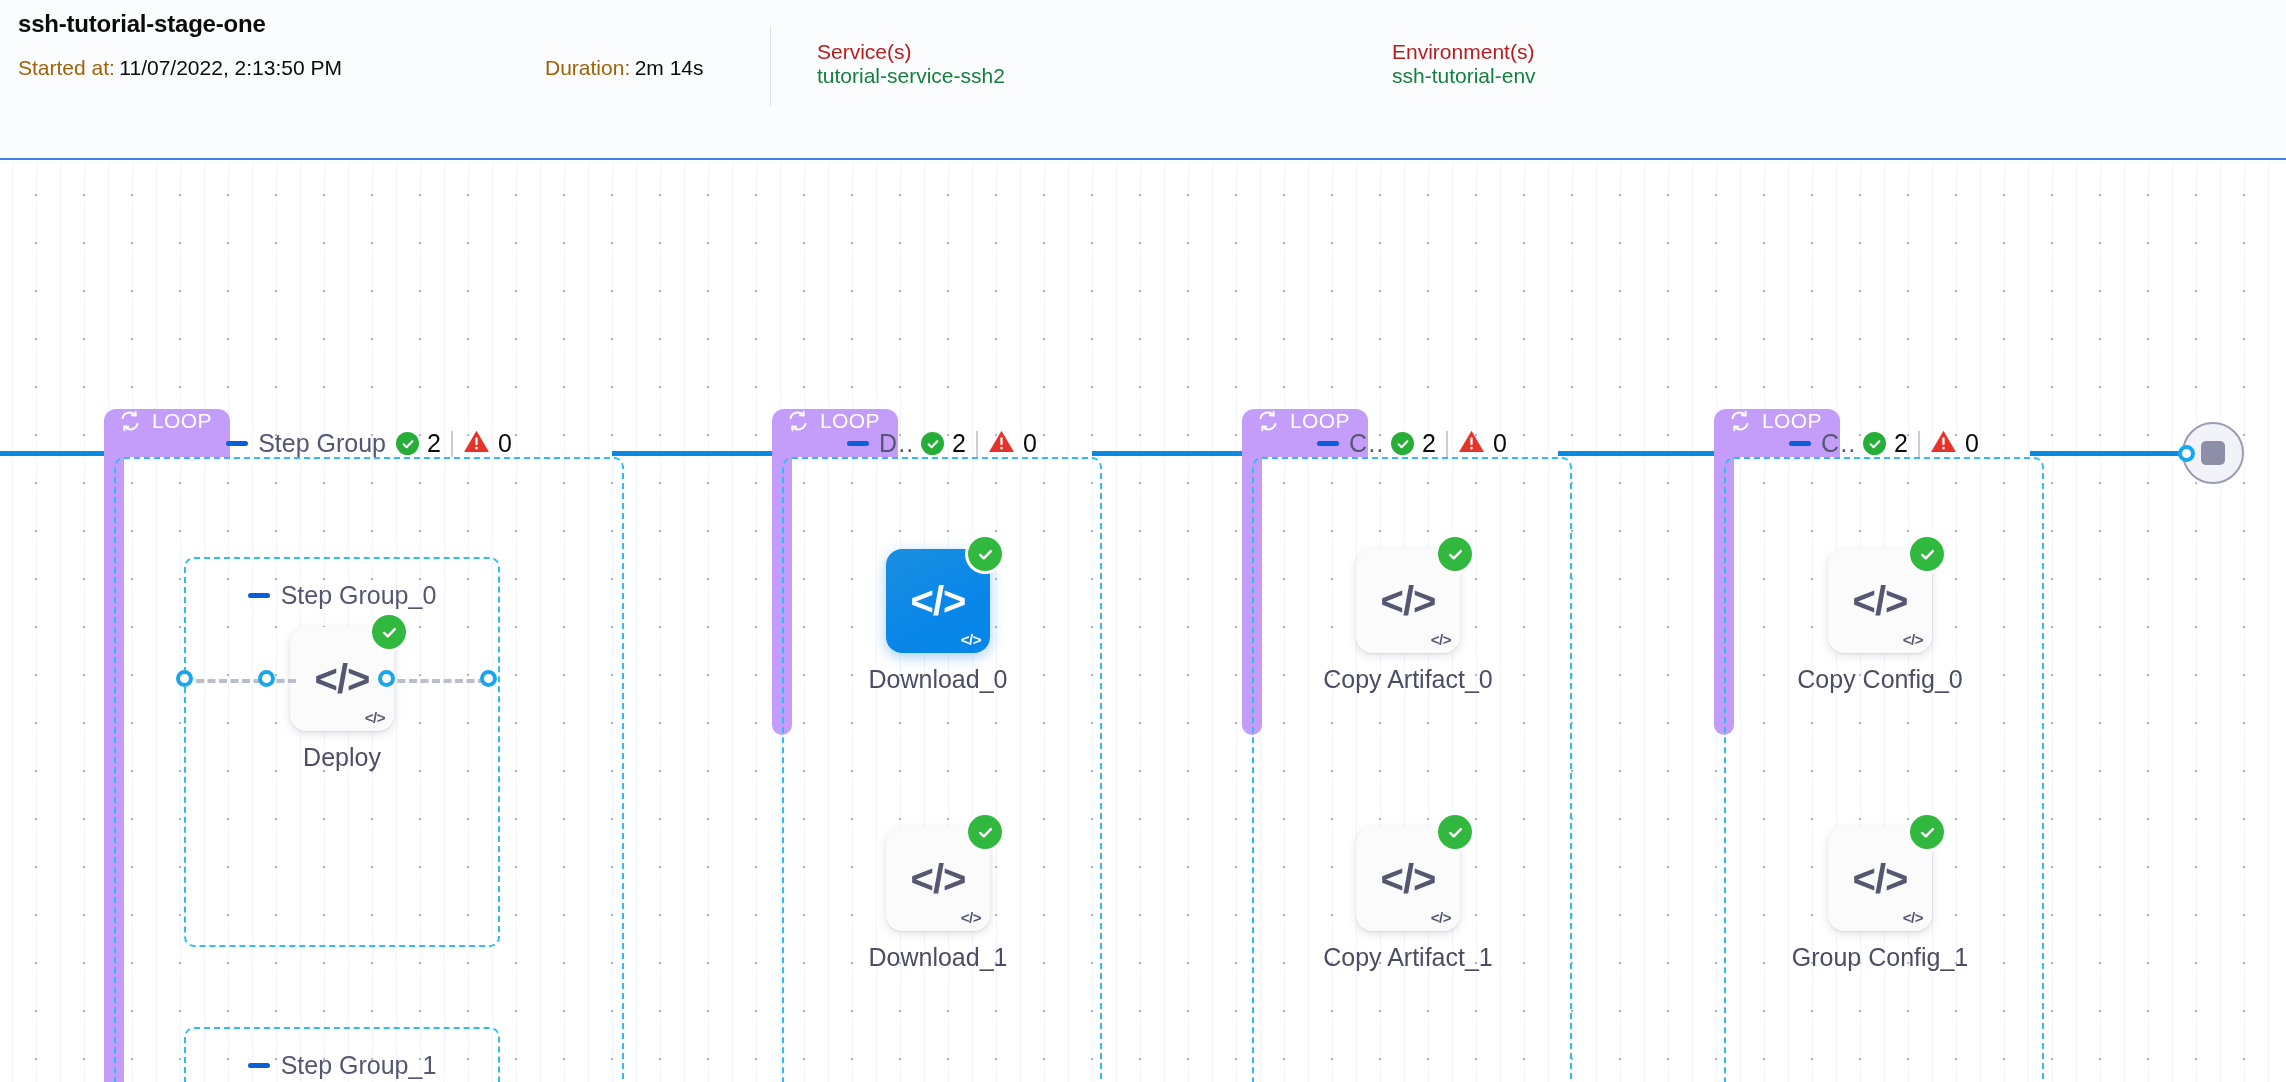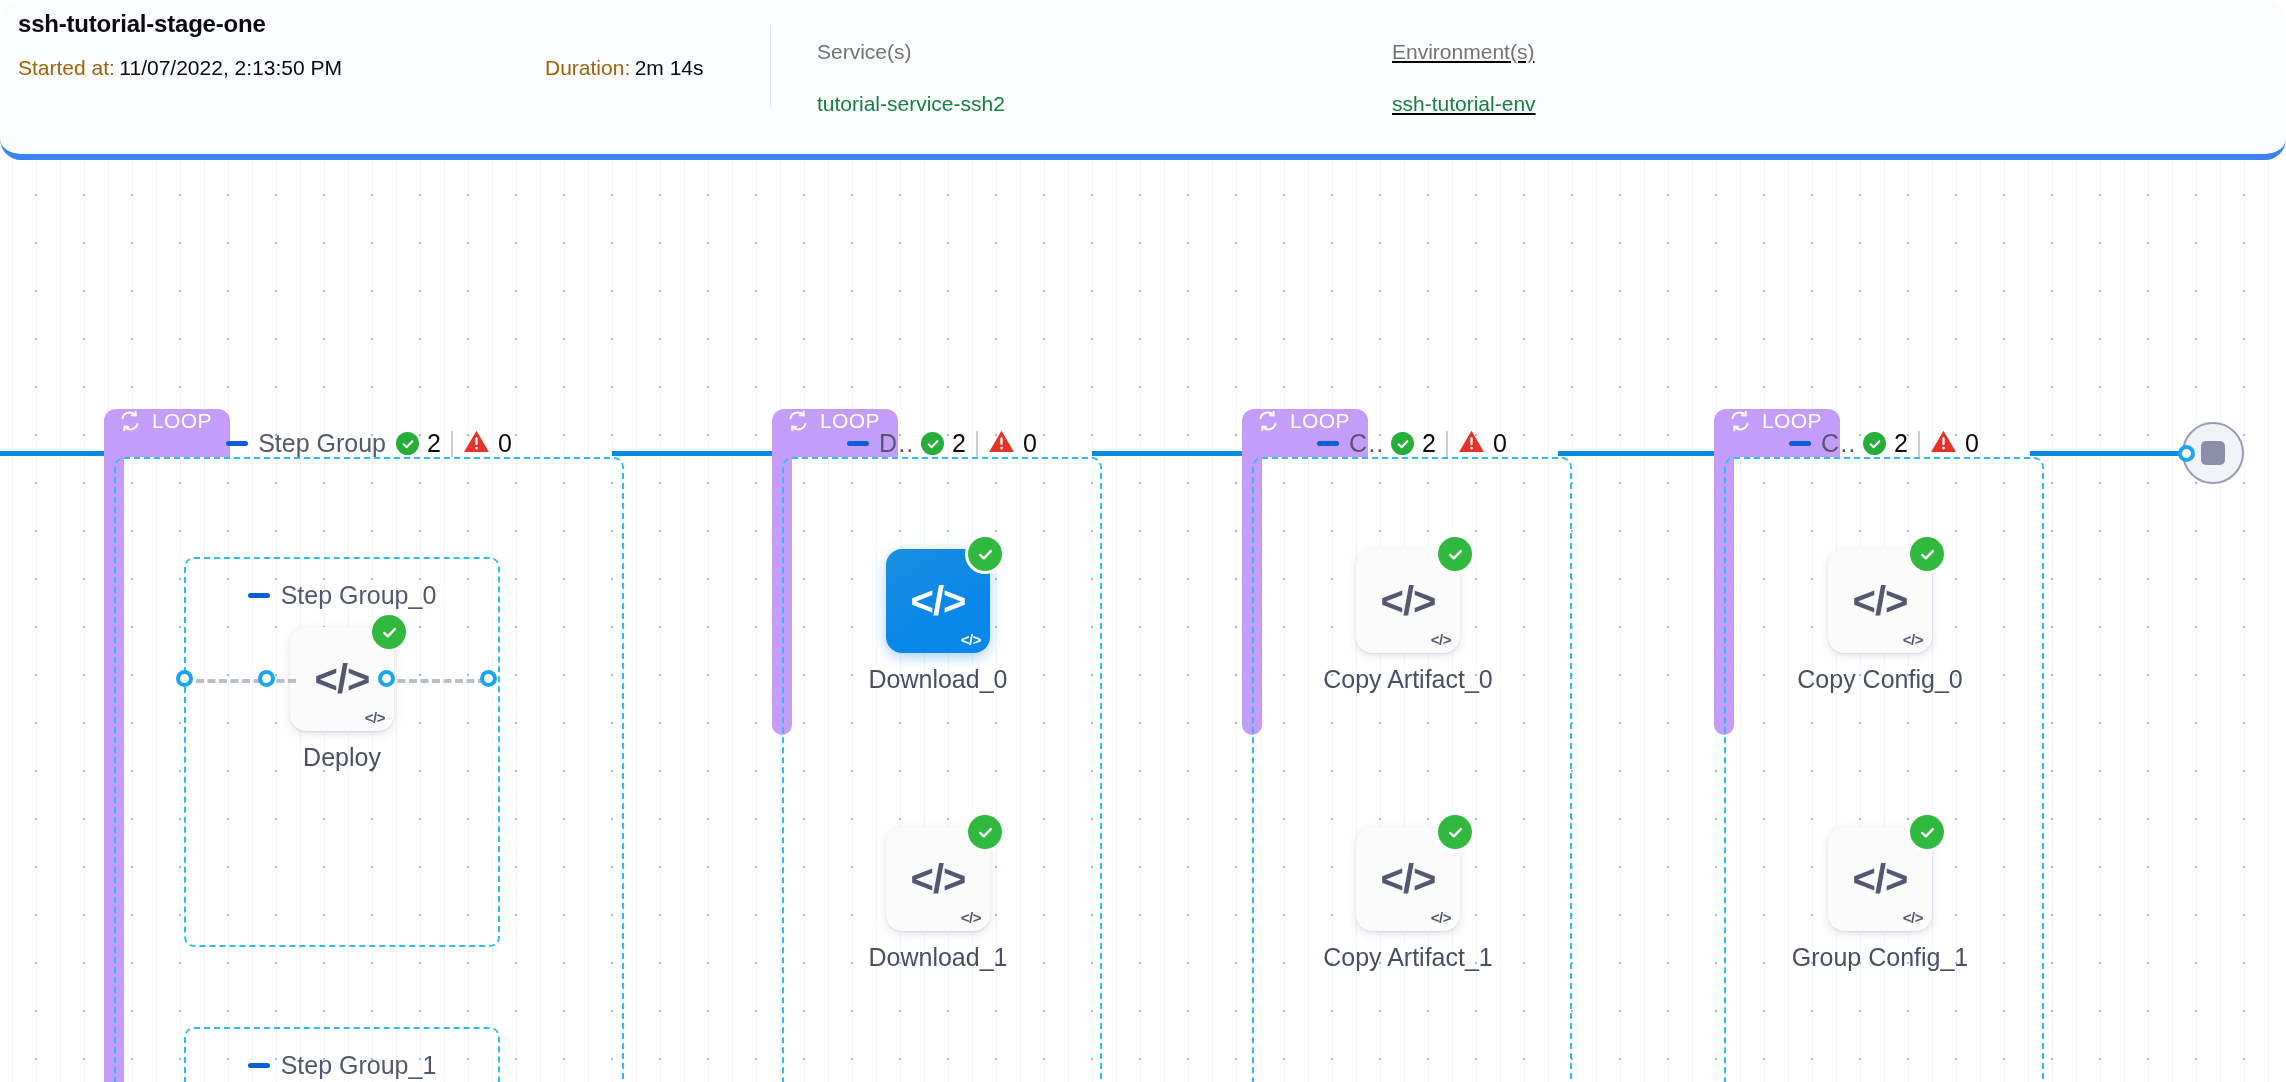--- a/index.html
+++ b/index.html
@@ -10,40 +10,39 @@
     background: #ffffff;
     overflow: hidden;
   }
   #root { position: relative; width: 2286px; height: 1082px; }
 
   
   .header {
     position: absolute; left: 0; top: 0;
     width: 2286px; height: 160px;
     background: #fbfcfd;
-    border-bottom: 6px solid #3b82f6;
-    border-radius: 21px;
+    border-bottom: 2px solid #3b82f6;
   }
   .hdr-title {
     position: absolute; left: 18px; top: 10px;
     font-size: 24px; font-weight: bold; color: #0b0b0d;
     letter-spacing: -0.2px;
   }
   .hdr-meta-row { position: absolute; left: 18px; top: 56px; }
   .meta-label { color: #a16207; font-size: 21px; }
   .meta-value { color: #0b0b0d; font-size: 21px; }
   .hdr-duration { position: absolute; left: 545px; top: 56px; }
   .hdr-divider {
     position: absolute; left: 770px; top: 26px;
     width: 1px; height: 80px; background: #dfe3e9;
   }
   .hdr-col { position: absolute; top: 40px; }
   .hdr-col.svc  { left: 817px; }
-  .hdr-col.env  { left: 1392px; text-decoration: underline; }
-  .hdr-col-title { font-size: 21px; color: #737373; margin-bottom: 28px; }
+  .hdr-col.env  { left: 1392px; }
+  .hdr-col-title { font-size: 21px; color: #b91c1c; margin-bottom: 0; }
   .hdr-col-link  { font-size: 21px; color: #15803d; cursor: pointer; }
 
   
   .canvas {
     position: absolute; left: 0; top: 161px;
     width: 2286px; height: 921px;
     background-color: #ffffff;
     background-image:
       repeating-linear-gradient(to right, rgba(120,160,210,0.10) 0px, rgba(120,160,210,0.10) 1px, transparent 1px, transparent 24px),
       radial-gradient(circle, #b4bdcb 1.4px, transparent 1.6px);

